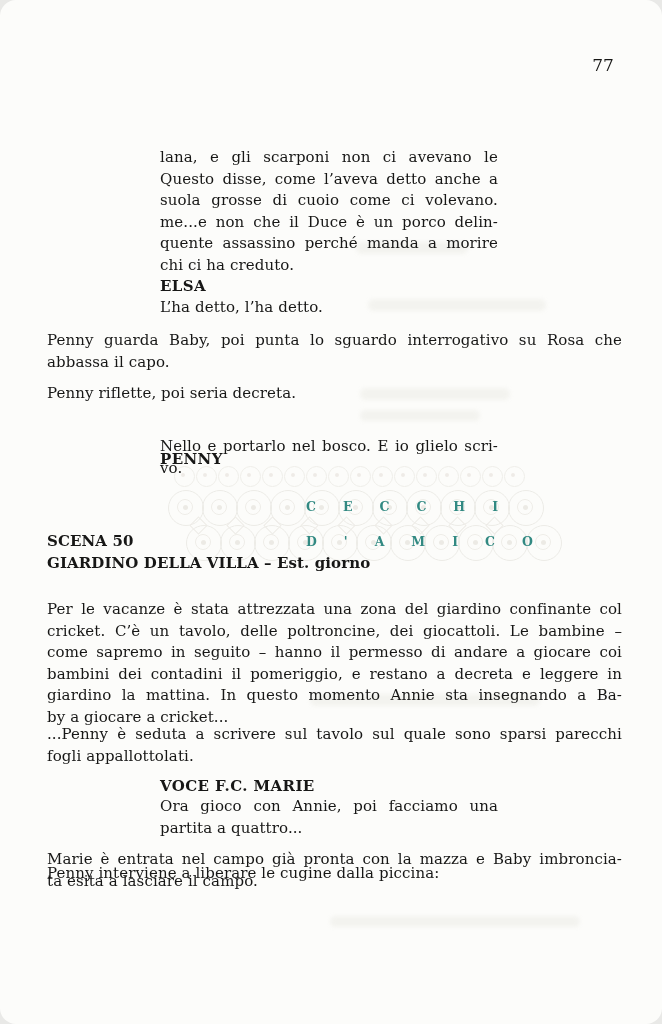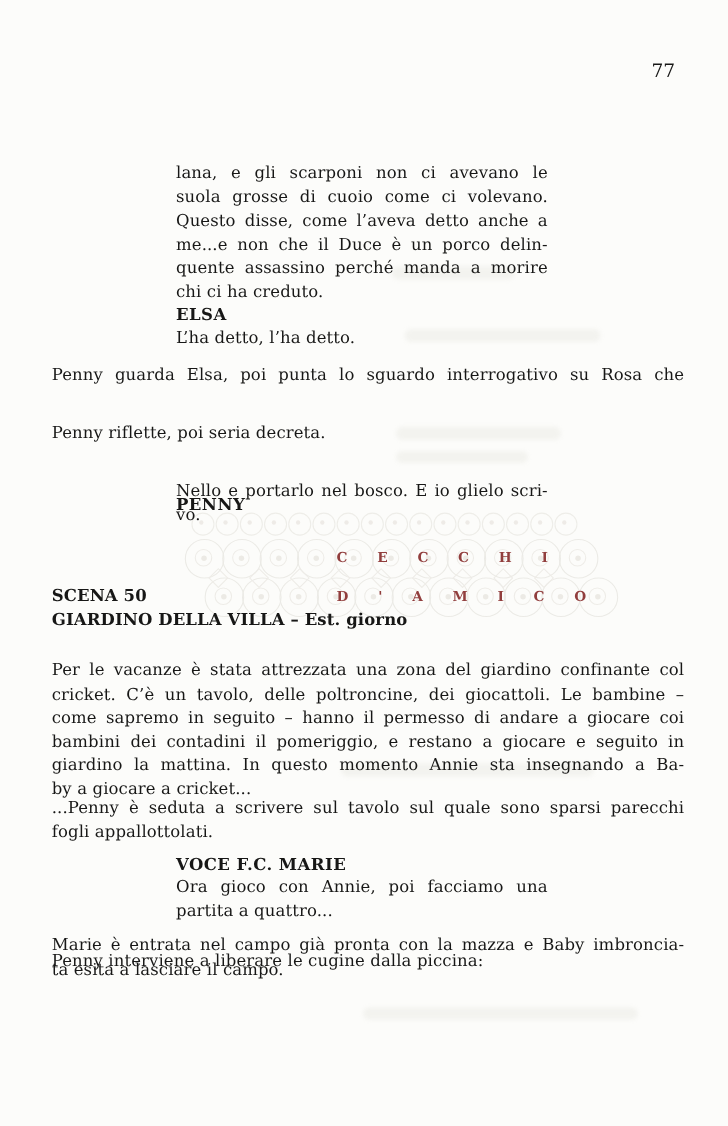--- a/index.html
+++ b/index.html
@@ -9,20 +9,21 @@
   }
   .page {
     position: relative;
     width: 662px;
     height: 1024px;
     margin: 0 auto;
     background: #fcfcfa;
     font-family: "DejaVu Serif", "Liberation Serif", serif;
     color: #171716;
     overflow: hidden;
+    border-radius: 16px;
   }
   .abs { position: absolute; z-index: 2; }
   .line {
     font-size: 15px;
     line-height: 21.5px;
     letter-spacing: 0.1px;
   }
   .just {
     text-align: justify;
     text-align-last: justify;
@@ -114,21 +115,21 @@
     margin-right: 24px;
     flex: none;
   }
   .wm-letters {
     position: absolute;
     top: 9px;
     left: 138px;
     font-size: 12.5px;
     font-weight: 700;
     letter-spacing: 27px;
-    color: #7f1d1d;
+    color: #0f766e;
     z-index: 2;
     white-space: nowrap;
   }
   .wm-letters.l2 { left: 120px; }
 
   
   .smudge {
     position: absolute;
     background: rgba(165, 163, 150, 0.10);
     border-radius: 6px;
@@ -211,52 +212,53 @@
 
   <div class="smudge sm1"></div>
   <div class="smudge sm2"></div>
   <div class="smudge sm3"></div>
   <div class="smudge sm4"></div>
   <div class="smudge sm5"></div>
   <div class="smudge sm6"></div>
 
   <div class="abs dlg b-dialogue1">
     <div class="line just">lana, e gli scarponi non ci avevano le</div>
+    <div class="line just">Questo disse, come l’aveva detto anche a</div>
     <div class="line just">suola grosse di cuoio come ci volevano.</div>
-    <div class="line just">Questo disse, come l’aveva detto anche a</div>
     <div class="line just">me...e non che il Duce è un porco delin-</div>
     <div class="line just">quente assassino perché manda a morire</div>
     <div class="line">chi ci ha creduto.</div>
   </div>
 
   <div class="abs dlg b-cue-elsa line cue">ELSA</div>
   <div class="abs dlg b-elsa-line line">L’ha detto, l’ha detto.</div>
 
   <div class="abs full b-action1">
-    <div class="line just">Penny guarda Elsa, poi punta lo sguardo interrogativo su Rosa che</div>
+    <div class="line just">Penny guarda Baby, poi punta lo sguardo interrogativo su Rosa che</div>
+    <div class="line">abbassa il capo.</div>
   </div>
 
   <div class="abs full b-action2 line">Penny riflette, poi seria decreta.</div>
 
   <div class="abs dlg b-cue-penny line cue">PENNY</div>
   <div class="abs dlg b-dialogue2">
     <div class="line just">Nello e portarlo nel bosco. E io glielo scri-</div>
     <div class="line">vo.</div>
   </div>
 
   <div class="abs full b-scene">
     <div class="line heading">SCENA 50</div>
     <div class="line heading">GIARDINO DELLA VILLA – Est. giorno</div>
   </div>
 
   <div class="abs full b-action3">
     <div class="line just">Per le vacanze è stata attrezzata una zona del giardino confinante col</div>
     <div class="line just">cricket. C’è un tavolo, delle poltroncine, dei giocattoli. Le bambine –</div>
     <div class="line just">come sapremo in seguito – hanno il permesso di andare a giocare coi</div>
-    <div class="line just">bambini dei contadini il pomeriggio, e restano a giocare e seguito in</div>
+    <div class="line just">bambini dei contadini il pomeriggio, e restano a decreta e leggere in</div>
     <div class="line just">giardino la mattina. In questo momento Annie sta insegnando a Ba-</div>
     <div class="line">by a giocare a cricket...</div>
   </div>
 
   <div class="abs full b-action4">
     <div class="line just">...Penny è seduta a scrivere sul tavolo sul quale sono sparsi parecchi</div>
     <div class="line">fogli appallottolati.</div>
   </div>
 
   <div class="abs dlg b-cue-marie line cue">VOCE F.C. MARIE</div>

